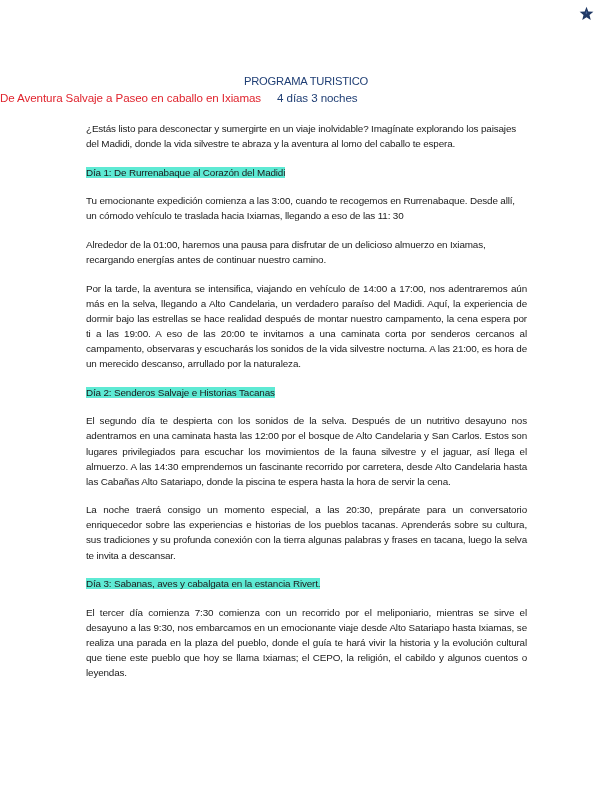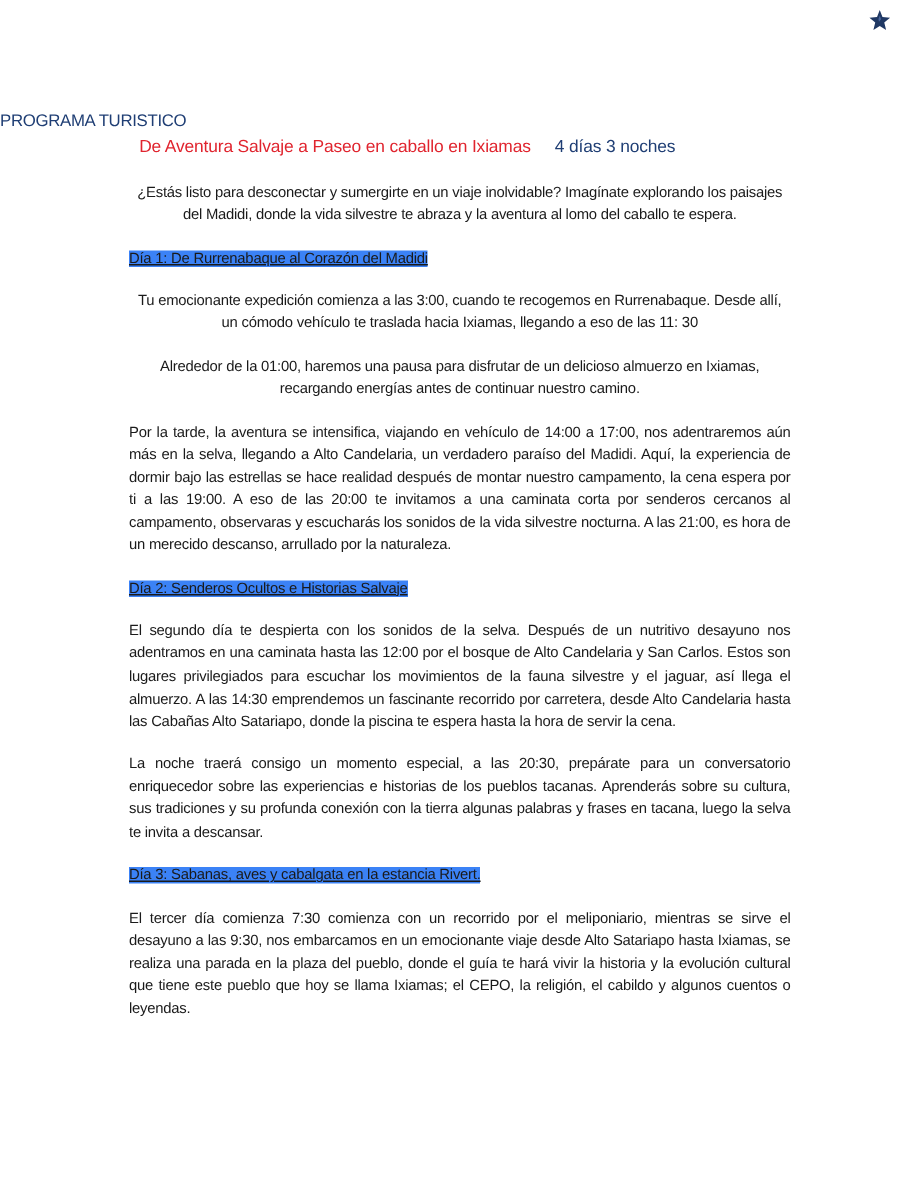--- a/index.html
+++ b/index.html
@@ -1,30 +1,30 @@
 <!DOCTYPE html>
 <html><head>
 <meta charset="utf-8">
 <style>
   html, body { margin:0; padding:0; background:#ffffff; }
   body { width:612px; height:792px; position:relative; overflow:hidden;
          font-family:"Liberation Sans", sans-serif; color:#1a1a1a; }
   .star { position:absolute; left:579px; top:6px; width:15px; height:15px; }
-  .title { position:absolute; top:75px; left:0; width:612px; 
+  .title { position:absolute; top:75px; left:0; width:612px; text-align:center;
            color:#1f3e74; font-size:11.2px; letter-spacing:-0.2px; }
-  .subtitle { position:absolute; top:91px; left:0; width:543px; text-align:center;
+  .subtitle { position:absolute; top:91px; left:0; width:543px; 
               font-size:11.6px; letter-spacing:-0.1px; }
   .subtitle .red { color:#e0242e; }
   .subtitle .navy { color:#1f3e74; margin-left:16px; }
   .content { position:absolute; left:86px; top:121px; width:441px;
              font-size:9.9px; line-height:15.1px; letter-spacing:-0.15px; }
   .p { margin:0 0 13.5px 0; text-align:justify; }
-  .p.left { text-align:center; }
+  .p.left { text-align:left; }
   .day { margin:0 0 13.5px 0; }
-  .day span { background:#3b82f6;text-decoration:underline; }
+  .day span { background:#5eead4; }
 </style>
 </head>
 <body>
 
 <svg class="star" viewBox="0 0 24 24">
   <polygon points="12,1 14.9,8.6 23,9.2 16.8,14.4 18.8,22.4 12,18 5.2,22.4 7.2,14.4 1,9.2 9.1,8.6" fill="#1f3864"></polygon>
   <polygon points="12,7 13.4,11 11.2,13.5 10.6,11" fill="#5b7bb5" opacity="0.7"></polygon>
 </svg>
 
 <div class="title">PROGRAMA TURISTICO</div>
@@ -33,19 +33,19 @@
 </div>
 
 <div class="content">
   <p class="p left">¿Estás listo para desconectar y sumergirte en un viaje inolvidable? Imagínate explorando los paisajes del Madidi, donde la vida silvestre te abraza y la aventura al lomo del caballo te espera.</p>
 
   <div class="day"><span>Día 1: De Rurrenabaque al Corazón del Madidi</span></div>
   <p class="p left">Tu emocionante expedición comienza a las 3:00, cuando te recogemos en Rurrenabaque. Desde allí, un cómodo vehículo te traslada hacia Ixiamas, llegando a eso de las 11: 30</p>
   <p class="p left">Alrededor de la 01:00, haremos una pausa para disfrutar de un delicioso almuerzo en Ixiamas, recargando energías antes de continuar nuestro camino.</p>
   <p class="p">Por la tarde, la aventura se intensifica, viajando en vehículo de 14:00 a 17:00, nos adentraremos aún más en la selva, llegando a Alto Candelaria, un verdadero paraíso del Madidi. Aquí, la experiencia de dormir bajo las estrellas se hace realidad después de montar nuestro campamento, la cena espera por ti a las 19:00. A eso de las 20:00 te invitamos a una caminata corta por senderos cercanos al campamento, observaras y escucharás los sonidos de la vida silvestre nocturna. A las 21:00, es hora de un merecido descanso, arrullado por la naturaleza.</p>
 
-  <div class="day"><span>Día 2: Senderos Ocultos e Historias Salvaje</span></div>
+  <div class="day"><span>Día 2: Senderos Salvaje e Historias Tacanas</span></div>
   <p class="p">El segundo día te despierta con los sonidos de la selva. Después de un nutritivo desayuno nos adentramos en una caminata hasta las 12:00 por el bosque de Alto Candelaria y San Carlos. Estos son lugares privilegiados para escuchar los movimientos de la fauna silvestre y el jaguar, así llega el almuerzo. A las 14:30 emprendemos un fascinante recorrido por carretera, desde Alto Candelaria hasta las Cabañas Alto Satariapo, donde la piscina te espera hasta la hora de servir la cena.</p>
   <p class="p">La noche traerá consigo un momento especial, a las 20:30, prepárate para un conversatorio enriquecedor sobre las experiencias e historias de los pueblos tacanas. Aprenderás sobre su cultura, sus tradiciones y su profunda conexión con la tierra algunas palabras y frases en tacana, luego la selva te invita a descansar.</p>
 
   <div class="day"><span>Día 3: Sabanas, aves y cabalgata en la estancia Rivert.</span></div>
   <p class="p">El tercer día comienza 7:30 comienza con un recorrido por el meliponiario, mientras se sirve el desayuno a las 9:30, nos embarcamos en un emocionante viaje desde Alto Satariapo hasta Ixiamas, se realiza una parada en la plaza del pueblo, donde el guía te hará vivir la historia y la evolución cultural que tiene este pueblo que hoy se llama Ixiamas; el CEPO, la religión, el cabildo y algunos cuentos o leyendas.</p>
 </div>
 
 </body></html>

